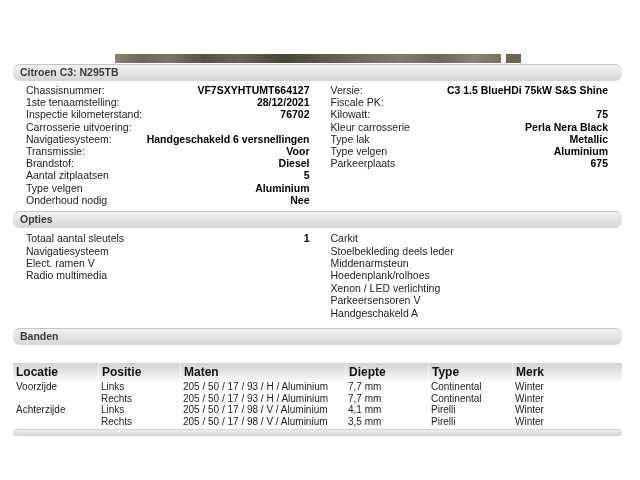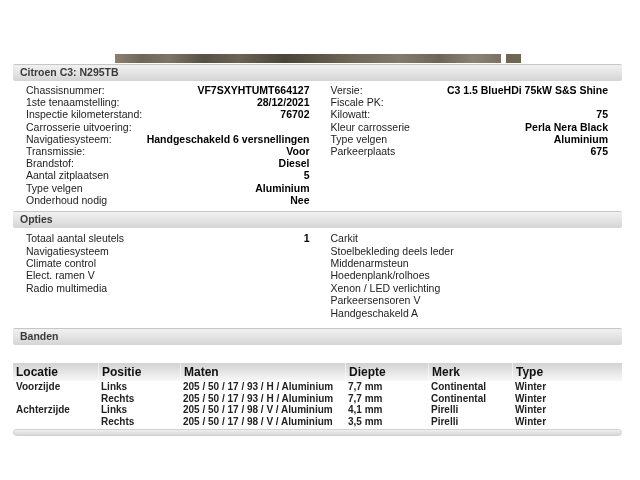--- a/index.html
+++ b/index.html
@@ -19,21 +19,21 @@
       #837a6b 74%, #6d6557 84%, #8c8374 93%, #7a7163 100%);
   }
   .photo-strip.frag{left:506px;width:15px;background:#6e6553;}
 
   .doc{position:absolute;left:13px;top:64px;width:609px;}
 
   .bar{
     box-sizing:border-box;height:17px;line-height:15px;
     padding-left:7px;
     background:linear-gradient(180deg,#f1f1f1 0%,#e2e2e2 55%,#d4d4d4 100%);
-    border-top:1px solid #c6c6c6;border-radius:2px;
+    border-top:1px solid #c6c6c6;border-radius:7px;
     font-size:10.5px;font-weight:bold;color:#3a3a3a;
   }
 
   .section{display:flex;}
   .half{width:50%;box-sizing:border-box;}
 
   .details{padding-top:3px;padding-bottom:5px;}
   .kv-row{display:flex;justify-content:space-between;align-items:center;height:12.2px;font-size:10.5px;}
   .half.lft .kv-row{padding:0 8px 0 13px;gap:27px;}
   .half.rgt .kv-row{padding:0 14px 0 13px;gap:40px;}
@@ -41,21 +41,20 @@
   .kv-value{font-weight:bold;color:#000000;white-space:nowrap;text-align:right;}
 
   .options{padding-top:4px;padding-bottom:9px;}
   .options .kv-row{height:12.4px;align-items:flex-end;}
 
   .tyres{margin-top:18px;}
   .t-head,.t-row{
     display:grid;
     grid-template-columns:85px 82px 165px 83px 84px auto;
     align-items:center;
-    font-weight:bold;
   }
   .t-head{
     height:18px;
     background:linear-gradient(180deg,#d2d2d2 0%,#e9e9e9 60%,#f8f8f8 100%);
     font-size:12px;font-weight:bold;color:#111111;
   }
   .t-head .cell{padding-left:3px;border-left:1px solid rgba(255,255,255,0.55);height:100%;display:flex;align-items:center;box-sizing:border-box;}
   .t-head .cell:first-child{border-left:none;}
   .t-row{height:11.7px;font-size:10px;color:#222222;}
   .t-row .cell{padding-left:3px;white-space:nowrap;}
@@ -132,20 +131,24 @@
         </div>
       <div class="kv-row">
           <span class="kv-label">Kilowatt:</span>
           <span class="kv-value">75</span>
         </div>
       <div class="kv-row">
           <span class="kv-label">Kleur carrosserie</span>
           <span class="kv-value">Perla Nera Black</span>
         </div>
       <div class="kv-row">
+          <span class="kv-label">Type lak</span>
+          <span class="kv-value">Metallic</span>
+        </div>
+      <div class="kv-row">
           <span class="kv-label">Type velgen</span>
           <span class="kv-value">Aluminium</span>
         </div>
       <div class="kv-row">
           <span class="kv-label">Parkeerplaats</span>
           <span class="kv-value">675</span>
         </div>
     </div>
   </div>
 
@@ -154,24 +157,20 @@
   </div>
 
   <div class="section options">
     <div class="half lft">
       <div class="kv-row">
           <span class="kv-label">Totaal aantal sleutels</span>
           <span class="kv-value">1</span>
         </div>
       <div class="kv-row">
           <span class="kv-label">Navigatiesysteem</span>
-          <span class="kv-value"></span>
-        </div>
-      <div class="kv-row">
-          <span class="kv-label">Climate control</span>
           <span class="kv-value"></span>
         </div>
       <div class="kv-row">
           <span class="kv-label">Elect. ramen V</span>
           <span class="kv-value"></span>
         </div>
       <div class="kv-row">
           <span class="kv-label">Radio multimedia</span>
           <span class="kv-value"></span>
         </div>
@@ -204,22 +203,22 @@
   <div class="bar">
     <span>Banden</span>
   </div>
 
   <div class="tyres">
     <div class="t-head">
       <div class="cell">Locatie</div>
       <div class="cell">Positie</div>
       <div class="cell">Maten</div>
       <div class="cell">Diepte</div>
+      <div class="cell">Type</div>
       <div class="cell">Merk</div>
-      <div class="cell">Type</div>
     </div>
     <div class="t-row">
       <div class="cell">Voorzijde</div>
       <div class="cell">Links</div>
       <div class="cell">205 / 50 / 17 / 93 / H / Aluminium</div>
       <div class="cell">7,7 mm</div>
       <div class="cell">Continental</div>
       <div class="cell">Winter</div>
     </div>
     <div class="t-row">

